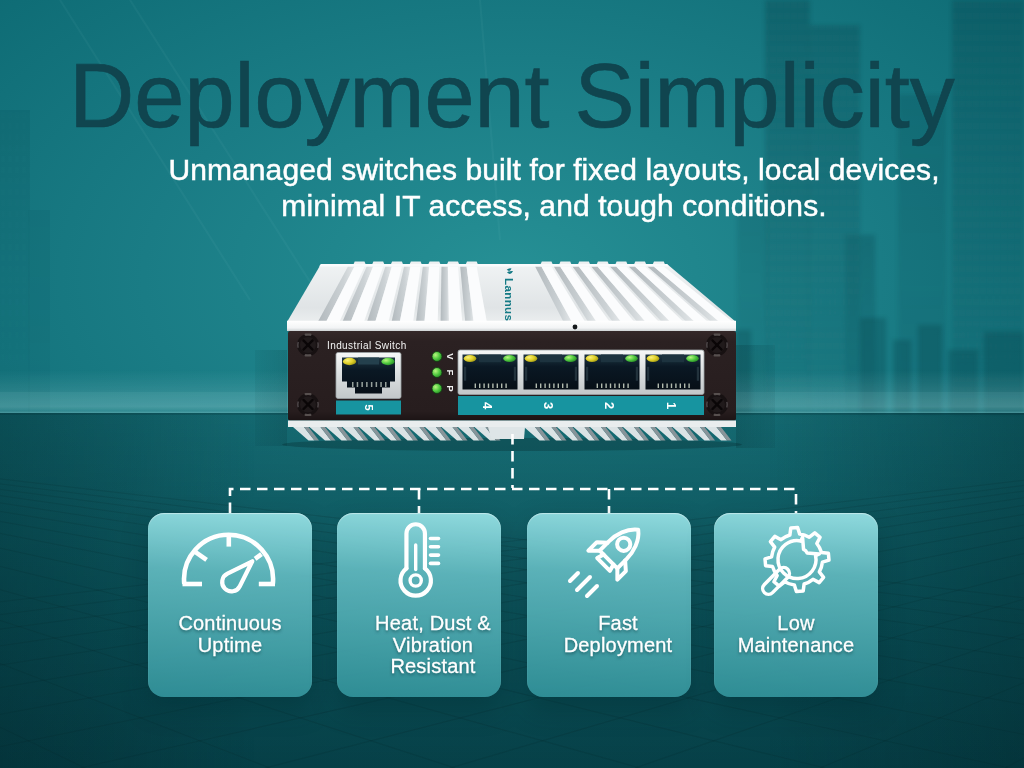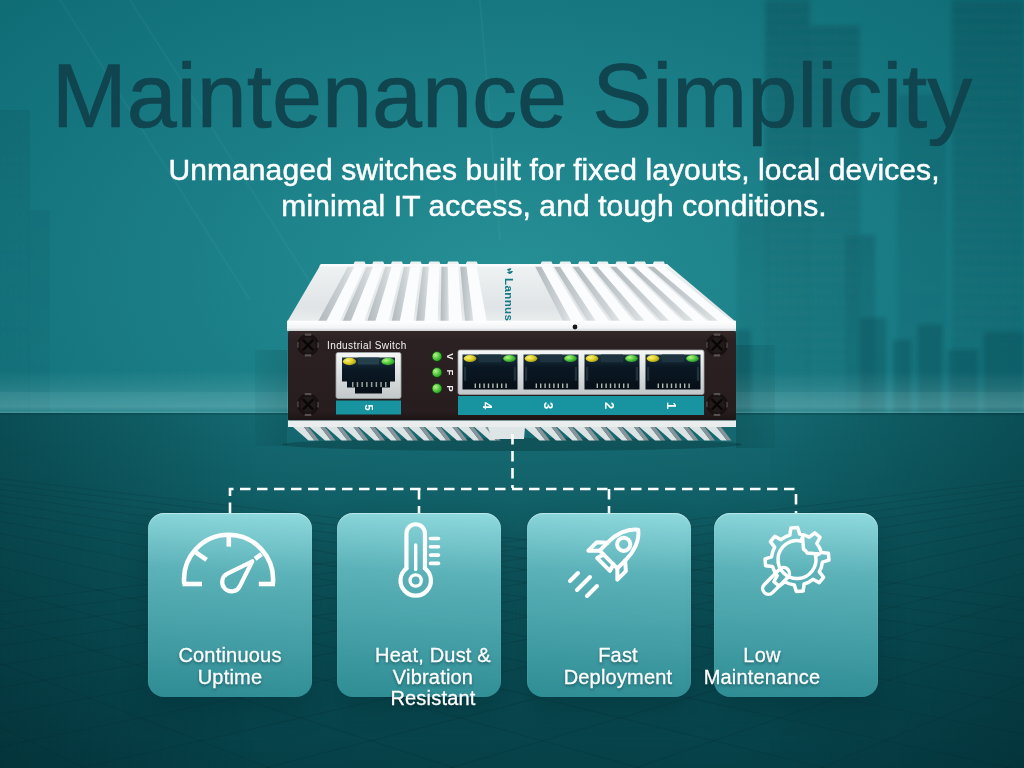--- a/index.html
+++ b/index.html
@@ -10,21 +10,21 @@
   #floorshade{left:0;top:413px;width:1024px;height:355px;
      background:linear-gradient(180deg, rgba(4,48,53,0.26) 0%, rgba(3,40,45,0.40) 45%, rgba(2,32,38,0.52) 100%);}
   #title{left:0;top:42px;width:1024px;text-align:center;color:#10454f;
      font-size:90px;line-height:108px;font-weight:400;-webkit-text-stroke:0.7px #10454f;white-space:nowrap;}
   #sub{left:0;top:152px;width:1024px;text-align:center;color:#ffffff;
      font-size:30px;line-height:36px;font-weight:400;-webkit-text-stroke:0.5px #ffffff;letter-spacing:0.1px;margin-left:42px;}
   .card{top:513px;width:164px;height:184px;border-radius:16px;
      background:linear-gradient(183deg, rgba(148,222,226,0.97) 0%, rgba(96,183,189,0.95) 33%, rgba(50,146,154,0.93) 100%);
      box-shadow:0 12px 26px rgba(2,40,45,0.35), inset 0 1px 1px rgba(255,255,255,0.45);}
   .ct{top:613px;width:164px;text-align:center;color:#fff;font-size:20px;line-height:21.5px;
-     -webkit-text-stroke:0.3px #fff;letter-spacing:0.2px;text-shadow:0 2px 3px rgba(2,40,45,0.5);margin-top:32px;}
+     -webkit-text-stroke:0.3px #fff;letter-spacing:0.2px;text-shadow:0 2px 3px rgba(2,40,45,0.5);}
 </style>
 </head>
 <body>
 
 <svg class="abs" style="left:0;top:0" width="1024" height="768" viewBox="0 0 1024 768">
   <defs>
     <linearGradient id="bldg" x1="0" y1="0" x2="0" y2="1">
       <stop offset="0" stop-color="#07333c" stop-opacity="0.85"></stop>
       <stop offset="1" stop-color="#07333c" stop-opacity="0.30"></stop>
     </linearGradient>
@@ -122,21 +122,21 @@
   <defs>
     <linearGradient id="vig" x1="0" y1="0" x2="1" y2="0">
       <stop offset="0" stop-color="#032227" stop-opacity="0.30"></stop>
       <stop offset="0.25" stop-color="#032227" stop-opacity="0"></stop>
       <stop offset="0.75" stop-color="#032227" stop-opacity="0"></stop>
       <stop offset="1" stop-color="#032227" stop-opacity="0.28"></stop>
     </linearGradient>
   </defs>
 </svg>
 
-<div class="abs" id="title">Maintenance Simplicity</div>
+<div class="abs" id="title">Deployment Simplicity</div>
 <div class="abs" id="sub">Unmanaged switches built for fixed layouts, local devices,<br>minimal IT access, and tough conditions.</div>
 
 <svg class="abs" style="left:255px;top:250px" width="520" height="210" viewBox="255 250 520 210">
   <defs>
     <linearGradient id="topface" x1="0" y1="0" x2="0" y2="1">
       <stop offset="0" stop-color="#f0f3f4"></stop>
         <stop offset="0.75" stop-color="#e0e4e6"></stop>
         <stop offset="1" stop-color="#ebeeef"></stop>
     </linearGradient>
     <linearGradient id="fing" x1="0" y1="0" x2="1" y2="0">
@@ -507,13 +507,13 @@
     <path d="M 821.5 552.4 L 828.4 553.3 L 829.0 560.1 L 822.4 562.2 A 25.5 25.5 0 0 1 819.3 571.8 L 823.6 577.3 L 819.2 582.6 L 813.0 579.3 A 25.5 25.5 0 0 1 804.1 584.0 L 803.2 590.9 L 796.4 591.5 L 794.3 584.9 A 25.5 25.5 0 0 1 784.7 581.8 L 779.2 586.1 L 773.9 581.7 L 777.2 575.5 A 25.5 25.5 0 0 1 772.5 566.6 L 765.6 565.7 L 765.0 558.9 L 771.6 556.8 A 25.5 25.5 0 0 1 774.7 547.2 L 770.4 541.7 L 774.8 536.4 L 781.0 539.7 A 25.5 25.5 0 0 1 789.9 535.0 L 790.8 528.1 L 797.6 527.5 L 799.7 534.1 A 25.5 25.5 0 0 1 809.3 537.2 L 814.8 532.9 L 820.1 537.3 L 816.8 543.5 A 25.5 25.5 0 0 1 821.5 552.4 Z"></path>
     <path d="M 800.95 540.92 A 19 19 0 1 0 815.58 555.55"></path>
     <path d="M 800.95 540.92 L 802.56 537.18 L 803.54 549.44 A 5.5 5.5 0 0 1 807.06 552.96 L 819.32 553.94 L 815.58 555.55"></path>
     <rect x="770.25" y="564.45" width="11.6" height="33" rx="5.8" transform="rotate(45 776.05 580.95)"></rect>
   </g>
 </svg>
 
 <div class="abs ct" style="left:148px">Continuous<br>Uptime</div>
 <div class="abs ct" style="left:351px">Heat, Dust &amp;<br>Vibration<br>Resistant</div>
 <div class="abs ct" style="left:536px">Fast<br>Deployment</div>
-<div class="abs ct" style="left:680px">Low<br>Maintenance</div>
+<div class="abs ct" style="left:714px">Low<br>Maintenance</div>
 
 </body></html>

